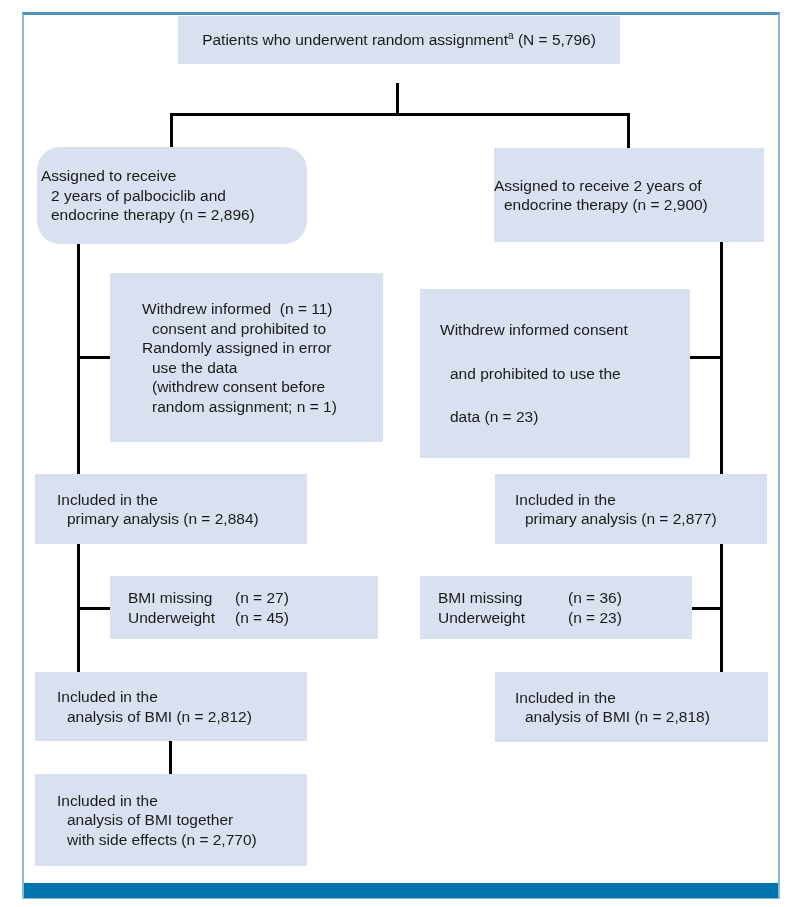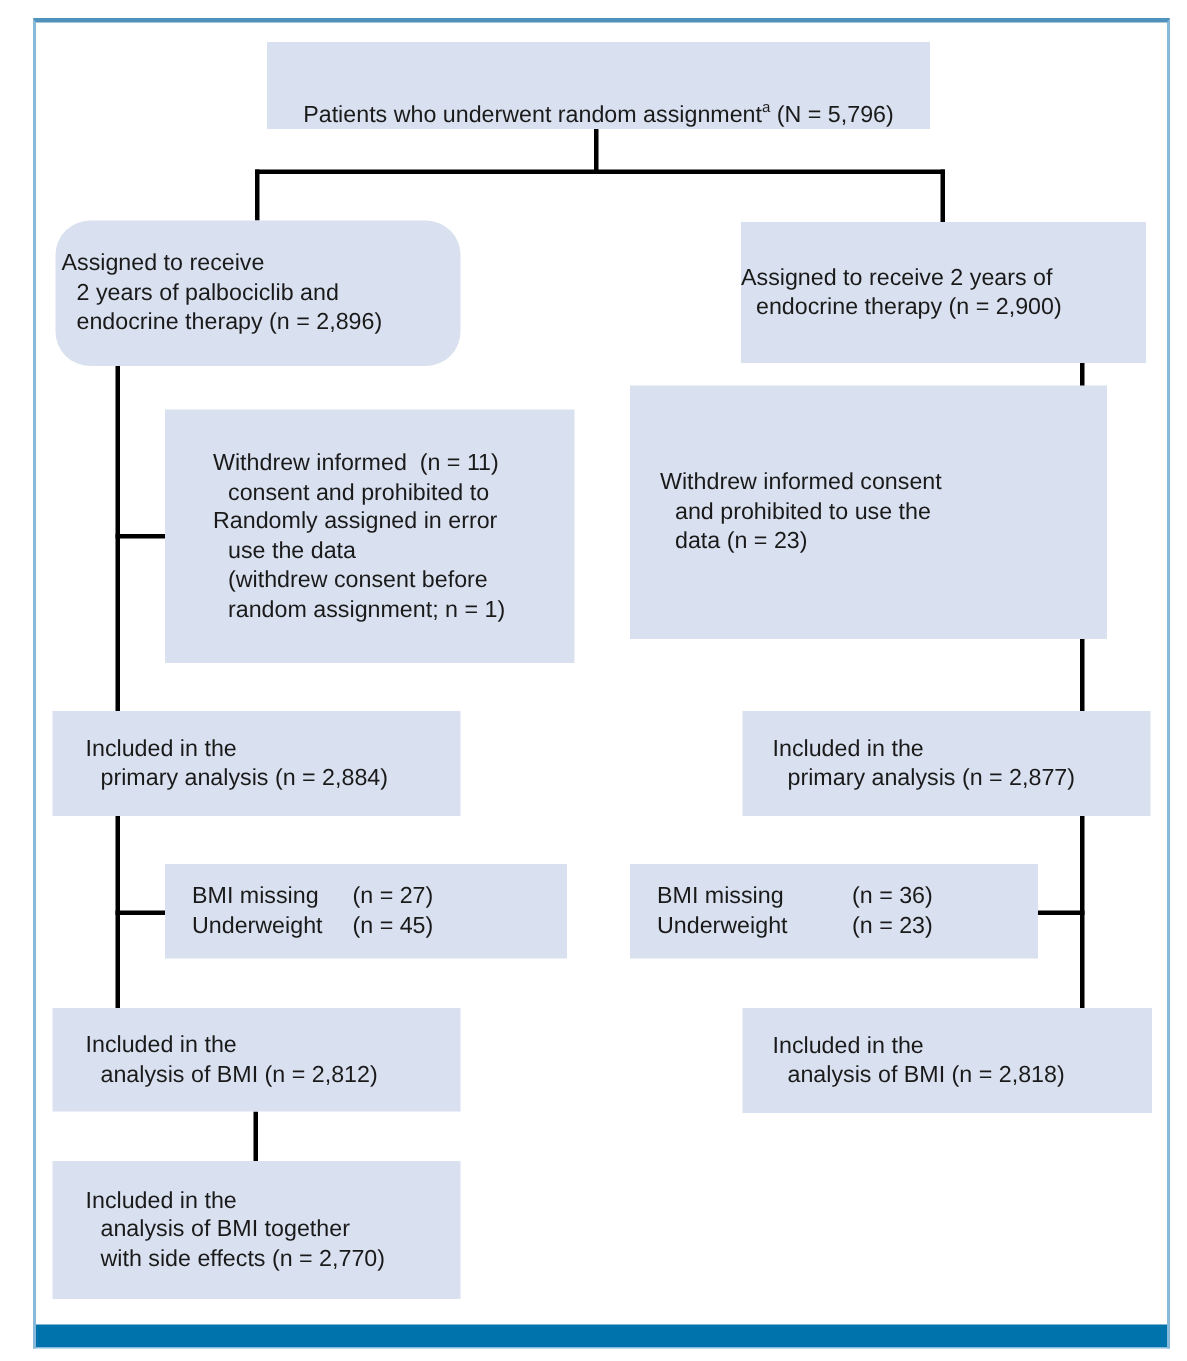--- a/index.html
+++ b/index.html
@@ -50,21 +50,21 @@
   <div class="line" style="left:170px;top:113px;width:3px;height:34px;"></div>
   <div class="line" style="left:627px;top:113px;width:3px;height:35px;"></div>
   <div class="line" style="left:77px;top:243px;width:3px;height:429px;"></div>
   <div class="line" style="left:720px;top:242px;width:3px;height:430px;"></div>
   <div class="line" style="left:77px;top:356px;width:34px;height:3px;"></div>
   <div class="line" style="left:690px;top:356px;width:33px;height:3px;"></div>
   <div class="line" style="left:77px;top:607px;width:34px;height:3px;"></div>
   <div class="line" style="left:692px;top:607px;width:31px;height:3px;"></div>
   <div class="line" style="left:169px;top:741px;width:3px;height:33px;"></div>
 
-  <div class="fbox centered" style="left:178px;top:28px;width:442px;height:58px;justify-content:flex-end;">
+  <div class="fbox centered" style="left:178px;top:16px;width:442px;height:48px;">
     <div class="ln"><span>Patients who underwent random assignment</span><sup>a</sup><span> (N = 5,796)</span></div>
   </div>
 
   <div class="fbox" style="left:37px;top:147px;width:270px;height:97px;padding-left:4px;border-radius:23px;">
     <div class="ln">Assigned to receive</div>
     <div class="ln hang">2 years of palbociclib and</div>
     <div class="ln hang">endocrine therapy (n = 2,896)</div>
   </div>
 
   <div class="fbox" style="left:110px;top:273px;width:273px;height:169px;padding-left:32px;">
@@ -101,21 +101,21 @@
     <div class="ln">Included in the</div>
     <div class="ln hang">analysis of BMI together</div>
     <div class="ln hang">with side effects (n = 2,770)</div>
   </div>
 
   <div class="fbox" style="left:494px;top:148px;width:270px;height:94px;">
     <div class="ln">Assigned to receive 2 years of</div>
     <div class="ln hang">endocrine therapy (n = 2,900)</div>
   </div>
 
-  <div class="fbox" style="left:420px;top:257px;width:318px;height:169px;padding-left:20px;">
+  <div class="fbox" style="left:420px;top:289px;width:270px;height:169px;padding-left:20px;gap:24px;">
     <div class="ln">Withdrew informed consent</div>
     <div class="ln hang">and prohibited to use the</div>
     <div class="ln hang">data (n = 23)</div>
   </div>
 
   <div class="fbox" style="left:495px;top:474px;width:272px;height:70px;padding-left:20px;">
     <div class="ln">Included in the</div>
     <div class="ln hang">primary analysis (n = 2,877)</div>
   </div>
 

